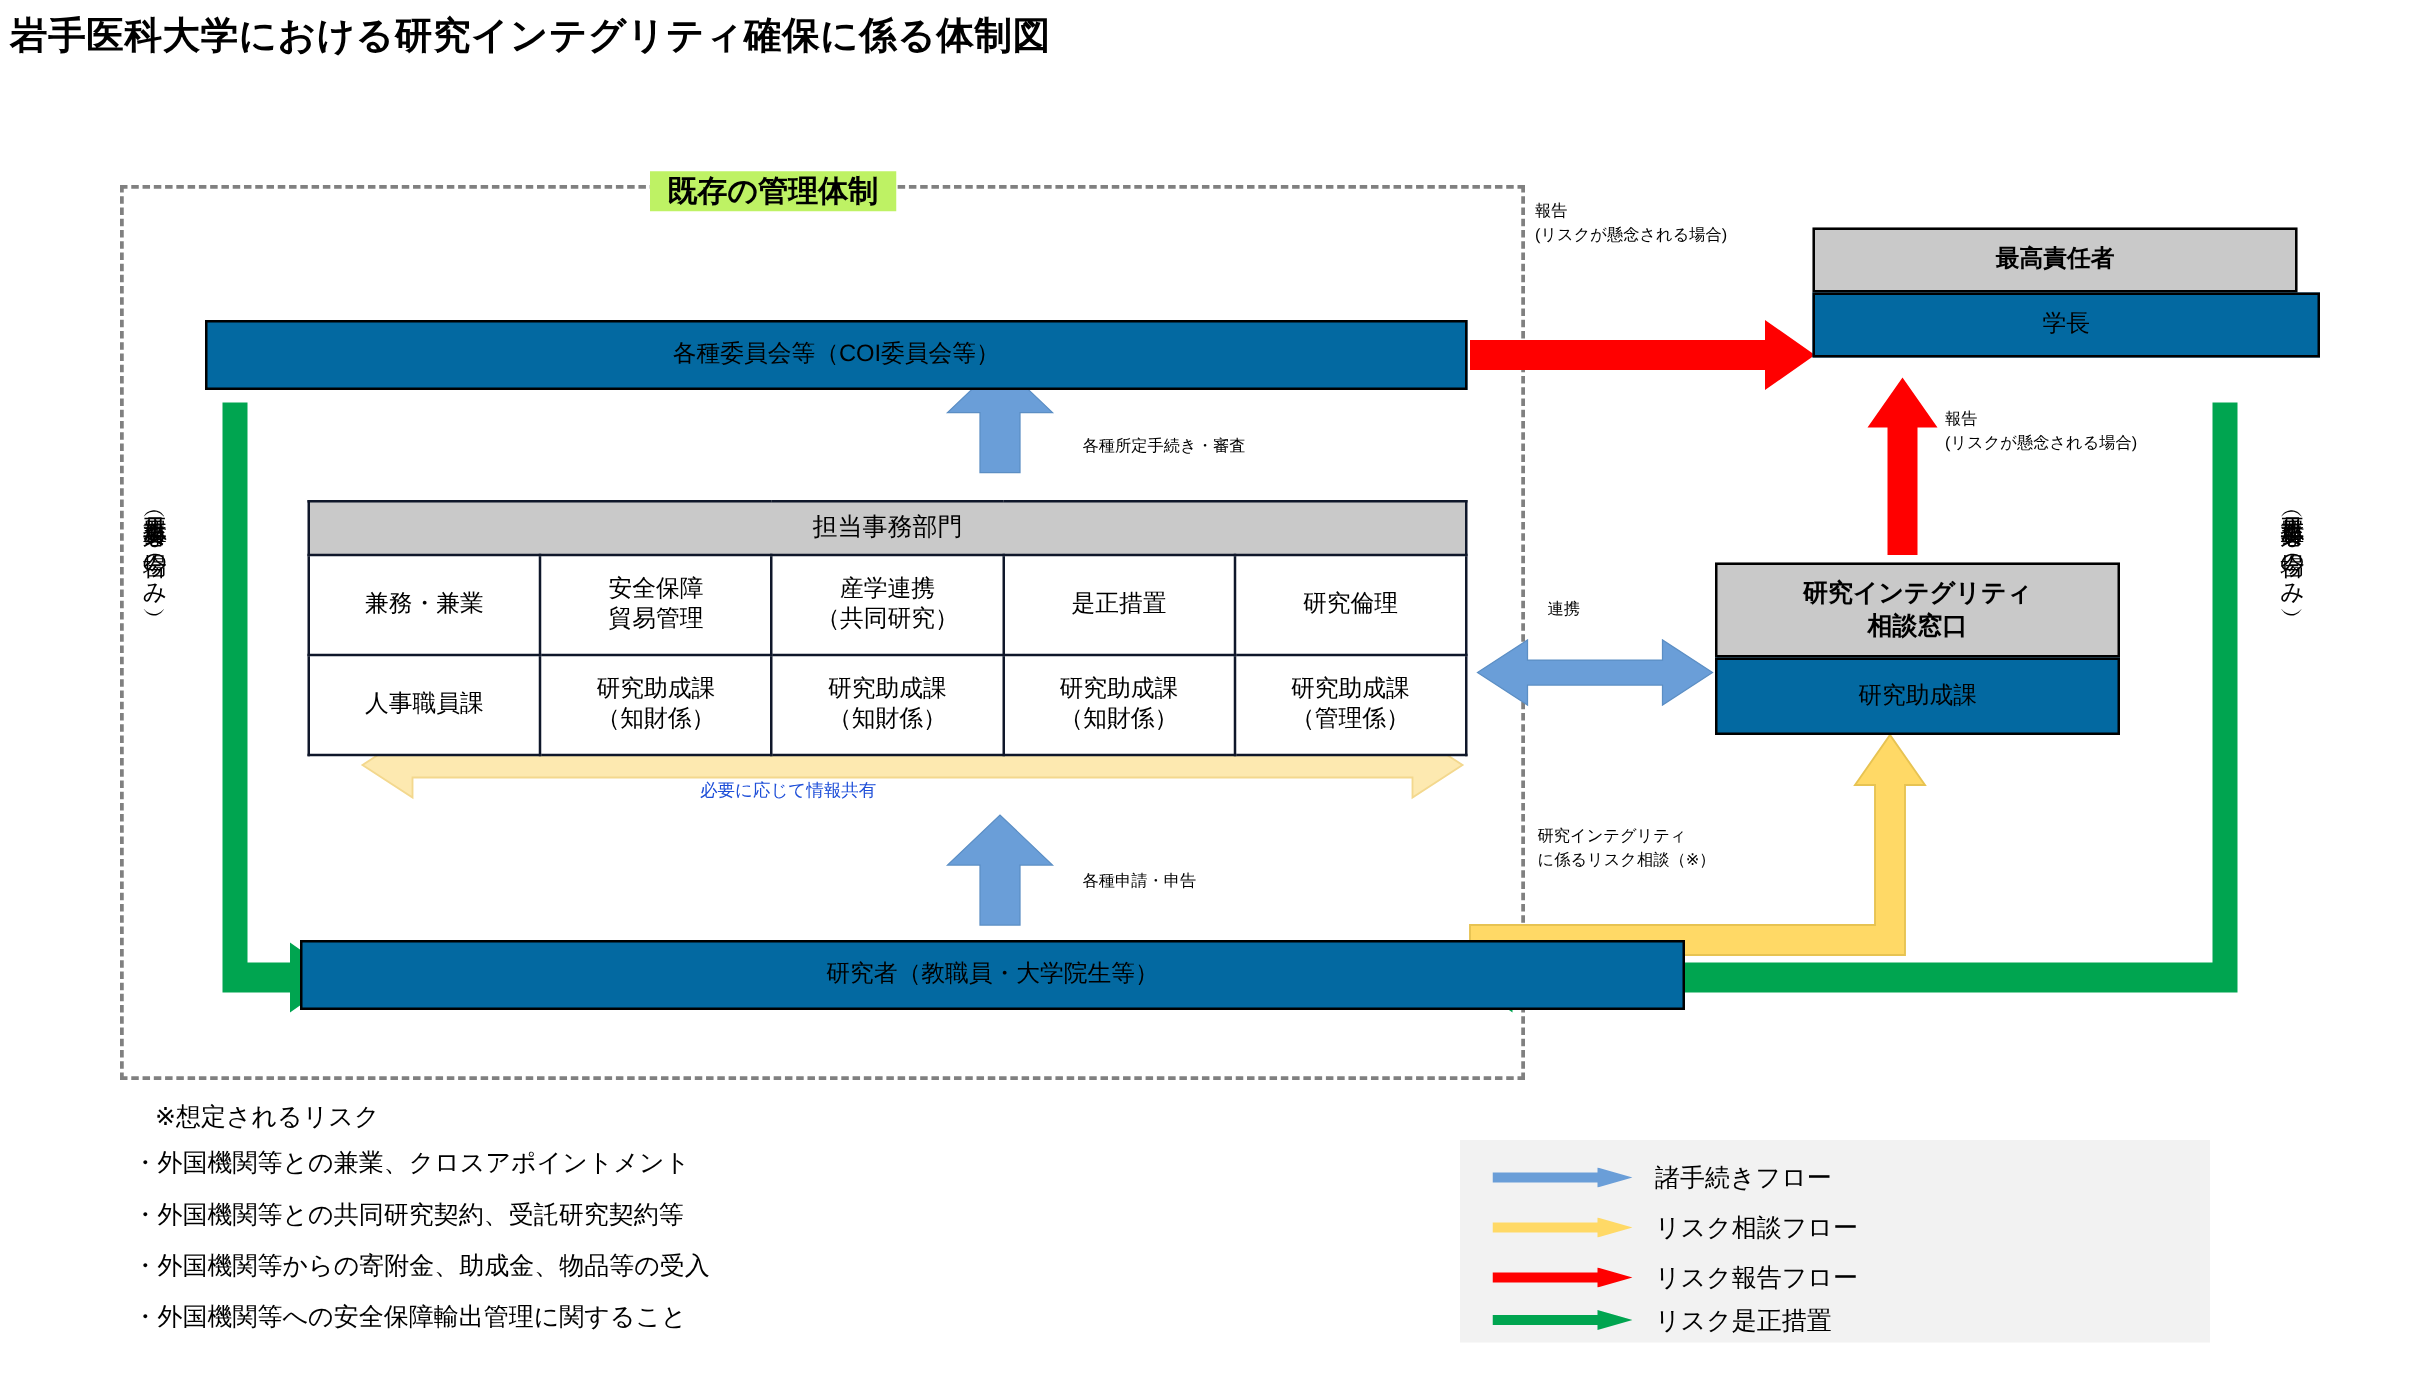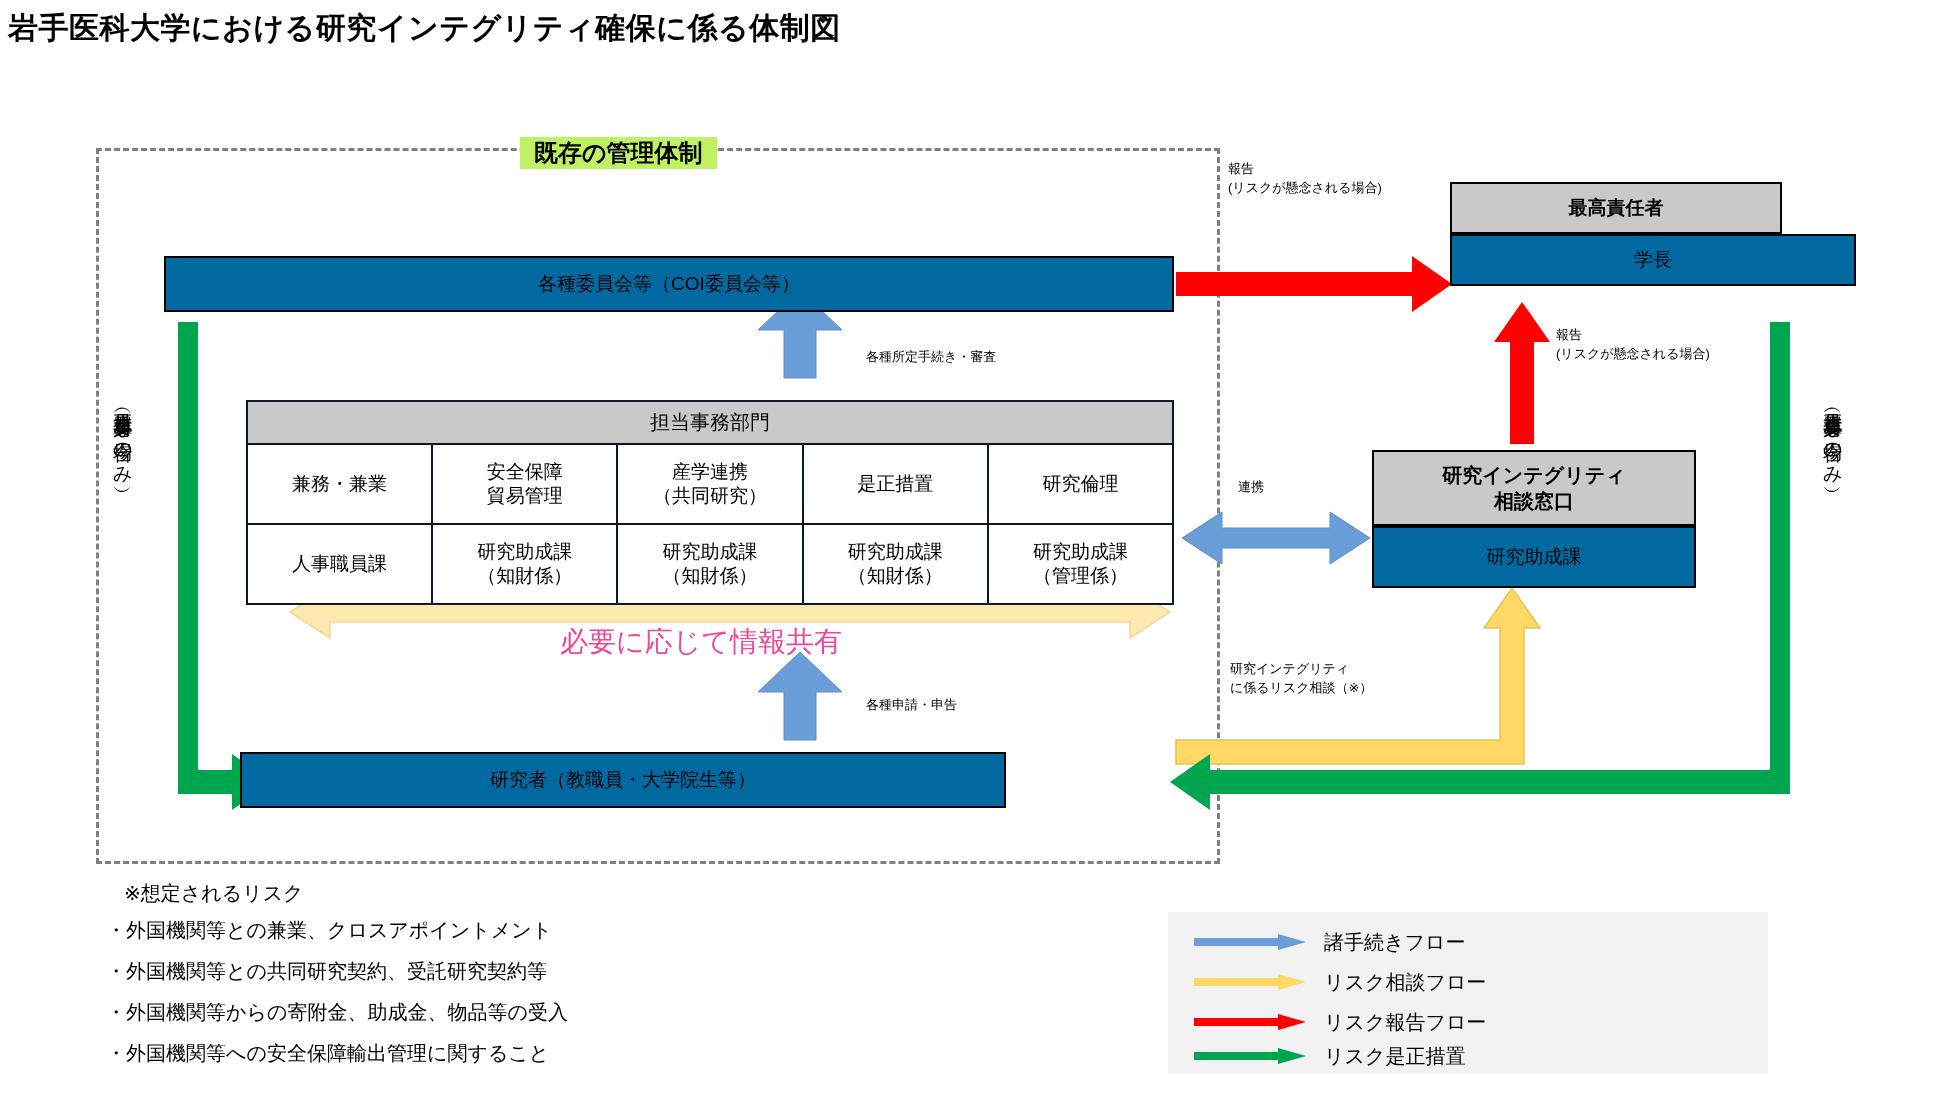--- a/index.html
+++ b/index.html
@@ -61,21 +61,21 @@
   }
   .committee-box {
     left: 164px;
     top: 256px;
     width: 1010px;
     height: 56px;
   }
   .researcher-box {
     left: 240px;
     top: 752px;
-    width: 766px;
+    width: 1108px;
     height: 56px;
   }
   
   .dept-table {
     left: 246px;
     top: 400px;
     width: 928px;
     border-collapse: collapse;
     table-layout: fixed;
   }
@@ -90,22 +90,23 @@
   .dept-table td.header {
     background: #c9c9c9;
     font-size: 20px;
     padding: 8px 2px;
   }
   .dept-table td.row-cell { height: 66px; }
   
   .top-exec-box {
     left: 1450px;
     top: 182px;
-    width: 332px;
+    width: 388px;
     height: 52px;
+    font-family: Liberation Mono, monospace;
   }
   .top-exec-sub {
     left: 1450px;
     top: 234px;
     width: 406px;
     height: 52px;
   }
   .consult-box {
     left: 1372px;
     top: 450px;
@@ -132,22 +133,22 @@
   .lbl {
     font-size: 13px;
     line-height: 1.45;
     white-space: pre-line;
   }
   .lbl-procedures { left: 866px; top: 348px; }
   .lbl-applications { left: 866px; top: 696px; }
   .lbl-share {
     left: 560px;
     top: 622px;
-    color: #ec4899;
-    font-size: 28px;
+    color: #1d4ed8;
+    font-size: 14px;
   }
   .lbl-report-top { left: 1228px; top: 160px; width: 210px; }
   .lbl-report-mid { left: 1556px; top: 326px; width: 230px; }
   .lbl-cooperate { left: 1238px; top: 478px; }
   .lbl-risk-consult { left: 1230px; top: 660px; width: 270px; }
   
   .vert {
     writing-mode: vertical-rl;
     text-orientation: upright;
     font-size: 19px;

